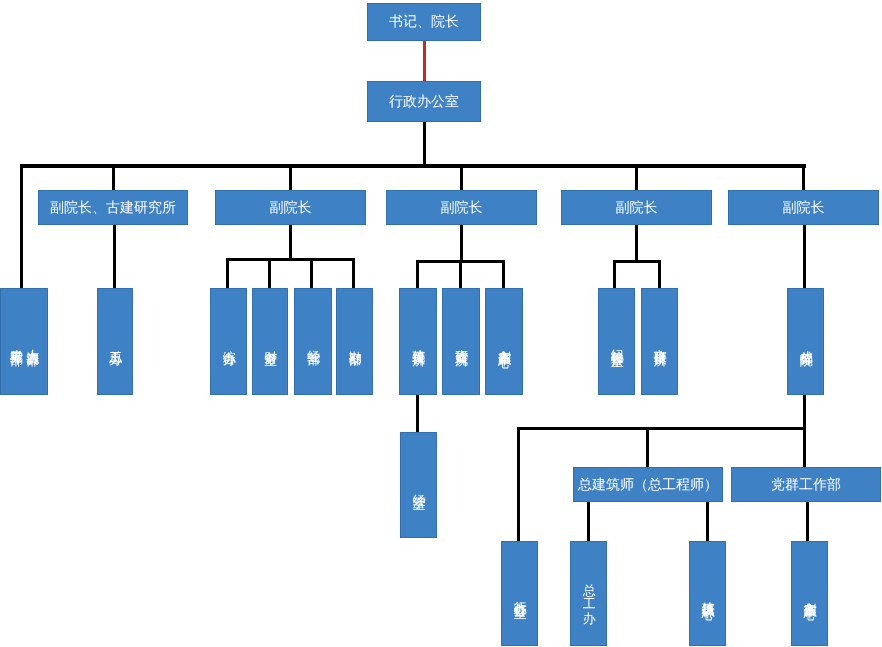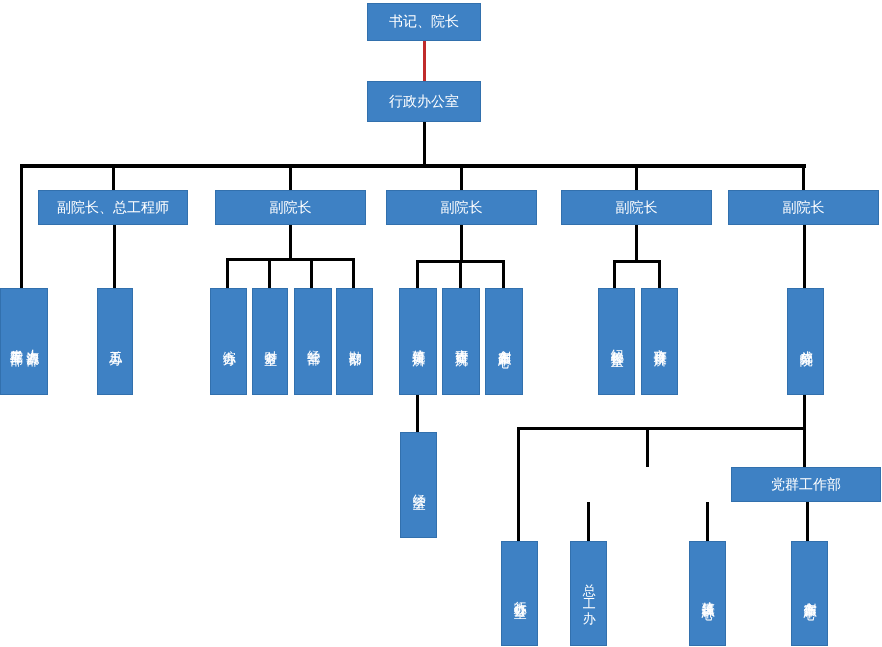--- a/index.html
+++ b/index.html
@@ -91,21 +91,21 @@
   <div class="line" style="left:517px;top:427px;width:3px;height:114px;"></div>
   <div class="line" style="left:646px;top:427px;width:3px;height:40px;"></div>
   <div class="line" style="left:803px;top:427px;width:3px;height:40px;"></div>
   <div class="line" style="left:587px;top:502px;width:3px;height:39px;"></div>
   <div class="line" style="left:706px;top:502px;width:3px;height:39px;"></div>
   <div class="line" style="left:806px;top:502px;width:3px;height:39px;"></div>
 
   <div class="box" style="left:367px;top:3px;width:114px;height:38px;">书记、院长</div>
   <div class="box" style="left:367px;top:81px;width:114px;height:41px;">行政办公室</div>
 
-  <div class="box" style="left:38px;top:190px;width:150px;height:35px;">副院长、总工程师</div>
+  <div class="box" style="left:38px;top:190px;width:150px;height:35px;">副院长、古建研究所</div>
   <div class="box" style="left:215px;top:190px;width:151px;height:35px;">副院长</div>
   <div class="box" style="left:386px;top:190px;width:151px;height:35px;">副院长</div>
   <div class="box" style="left:561px;top:190px;width:151px;height:35px;">副院长</div>
   <div class="box" style="left:728px;top:190px;width:151px;height:35px;">副院长</div>
 
   <div class="box v2" style="left:0px;top:288px;width:48px;height:107px;">
     <span class="vcol">党群工作部</span>
     <span class="vcol">人力资源部</span>
   </div>
   <div class="box vbox" style="left:97px;top:288px;width:36px;height:107px;">总工办</div>
@@ -115,20 +115,21 @@
   <div class="box vbox" style="left:336px;top:288px;width:37px;height:107px;">勘察部</div>
   <div class="box vbox" style="left:399px;top:288px;width:38px;height:107px;">建筑设计所</div>
   <div class="box vbox" style="left:442px;top:288px;width:38px;height:107px;">古建研究所</div>
   <div class="box vbox" style="left:485px;top:288px;width:38px;height:107px;">方案创作中心</div>
   <div class="box vbox" style="left:598px;top:288px;width:37px;height:107px;">纪检督察室</div>
   <div class="box vbox" style="left:641px;top:288px;width:37px;height:107px;">市政设计所</div>
   <div class="box vbox" style="left:787px;top:288px;width:37px;height:107px;">成都分院</div>
 
   <div class="box vbox" style="left:400px;top:432px;width:37px;height:106px;">经济室</div>
 
+  <div class="box" style="left:573px;top:467px;width:150px;height:35px;">总建筑师（总工程师）</div>
   <div class="box" style="left:731px;top:467px;width:150px;height:35px;">党群工作部</div>
 
   <div class="box vbox" style="left:501px;top:541px;width:37px;height:105px;">行政办公室</div>
   <div class="box vbox spread" style="left:570px;top:541px;width:37px;height:105px;">总工办</div>
   <div class="box vbox" style="left:689px;top:541px;width:37px;height:105px;">建筑设计中心</div>
   <div class="box vbox" style="left:791px;top:541px;width:37px;height:105px;">方案创作中心</div>
 
 </div>
 
 </body></html>

